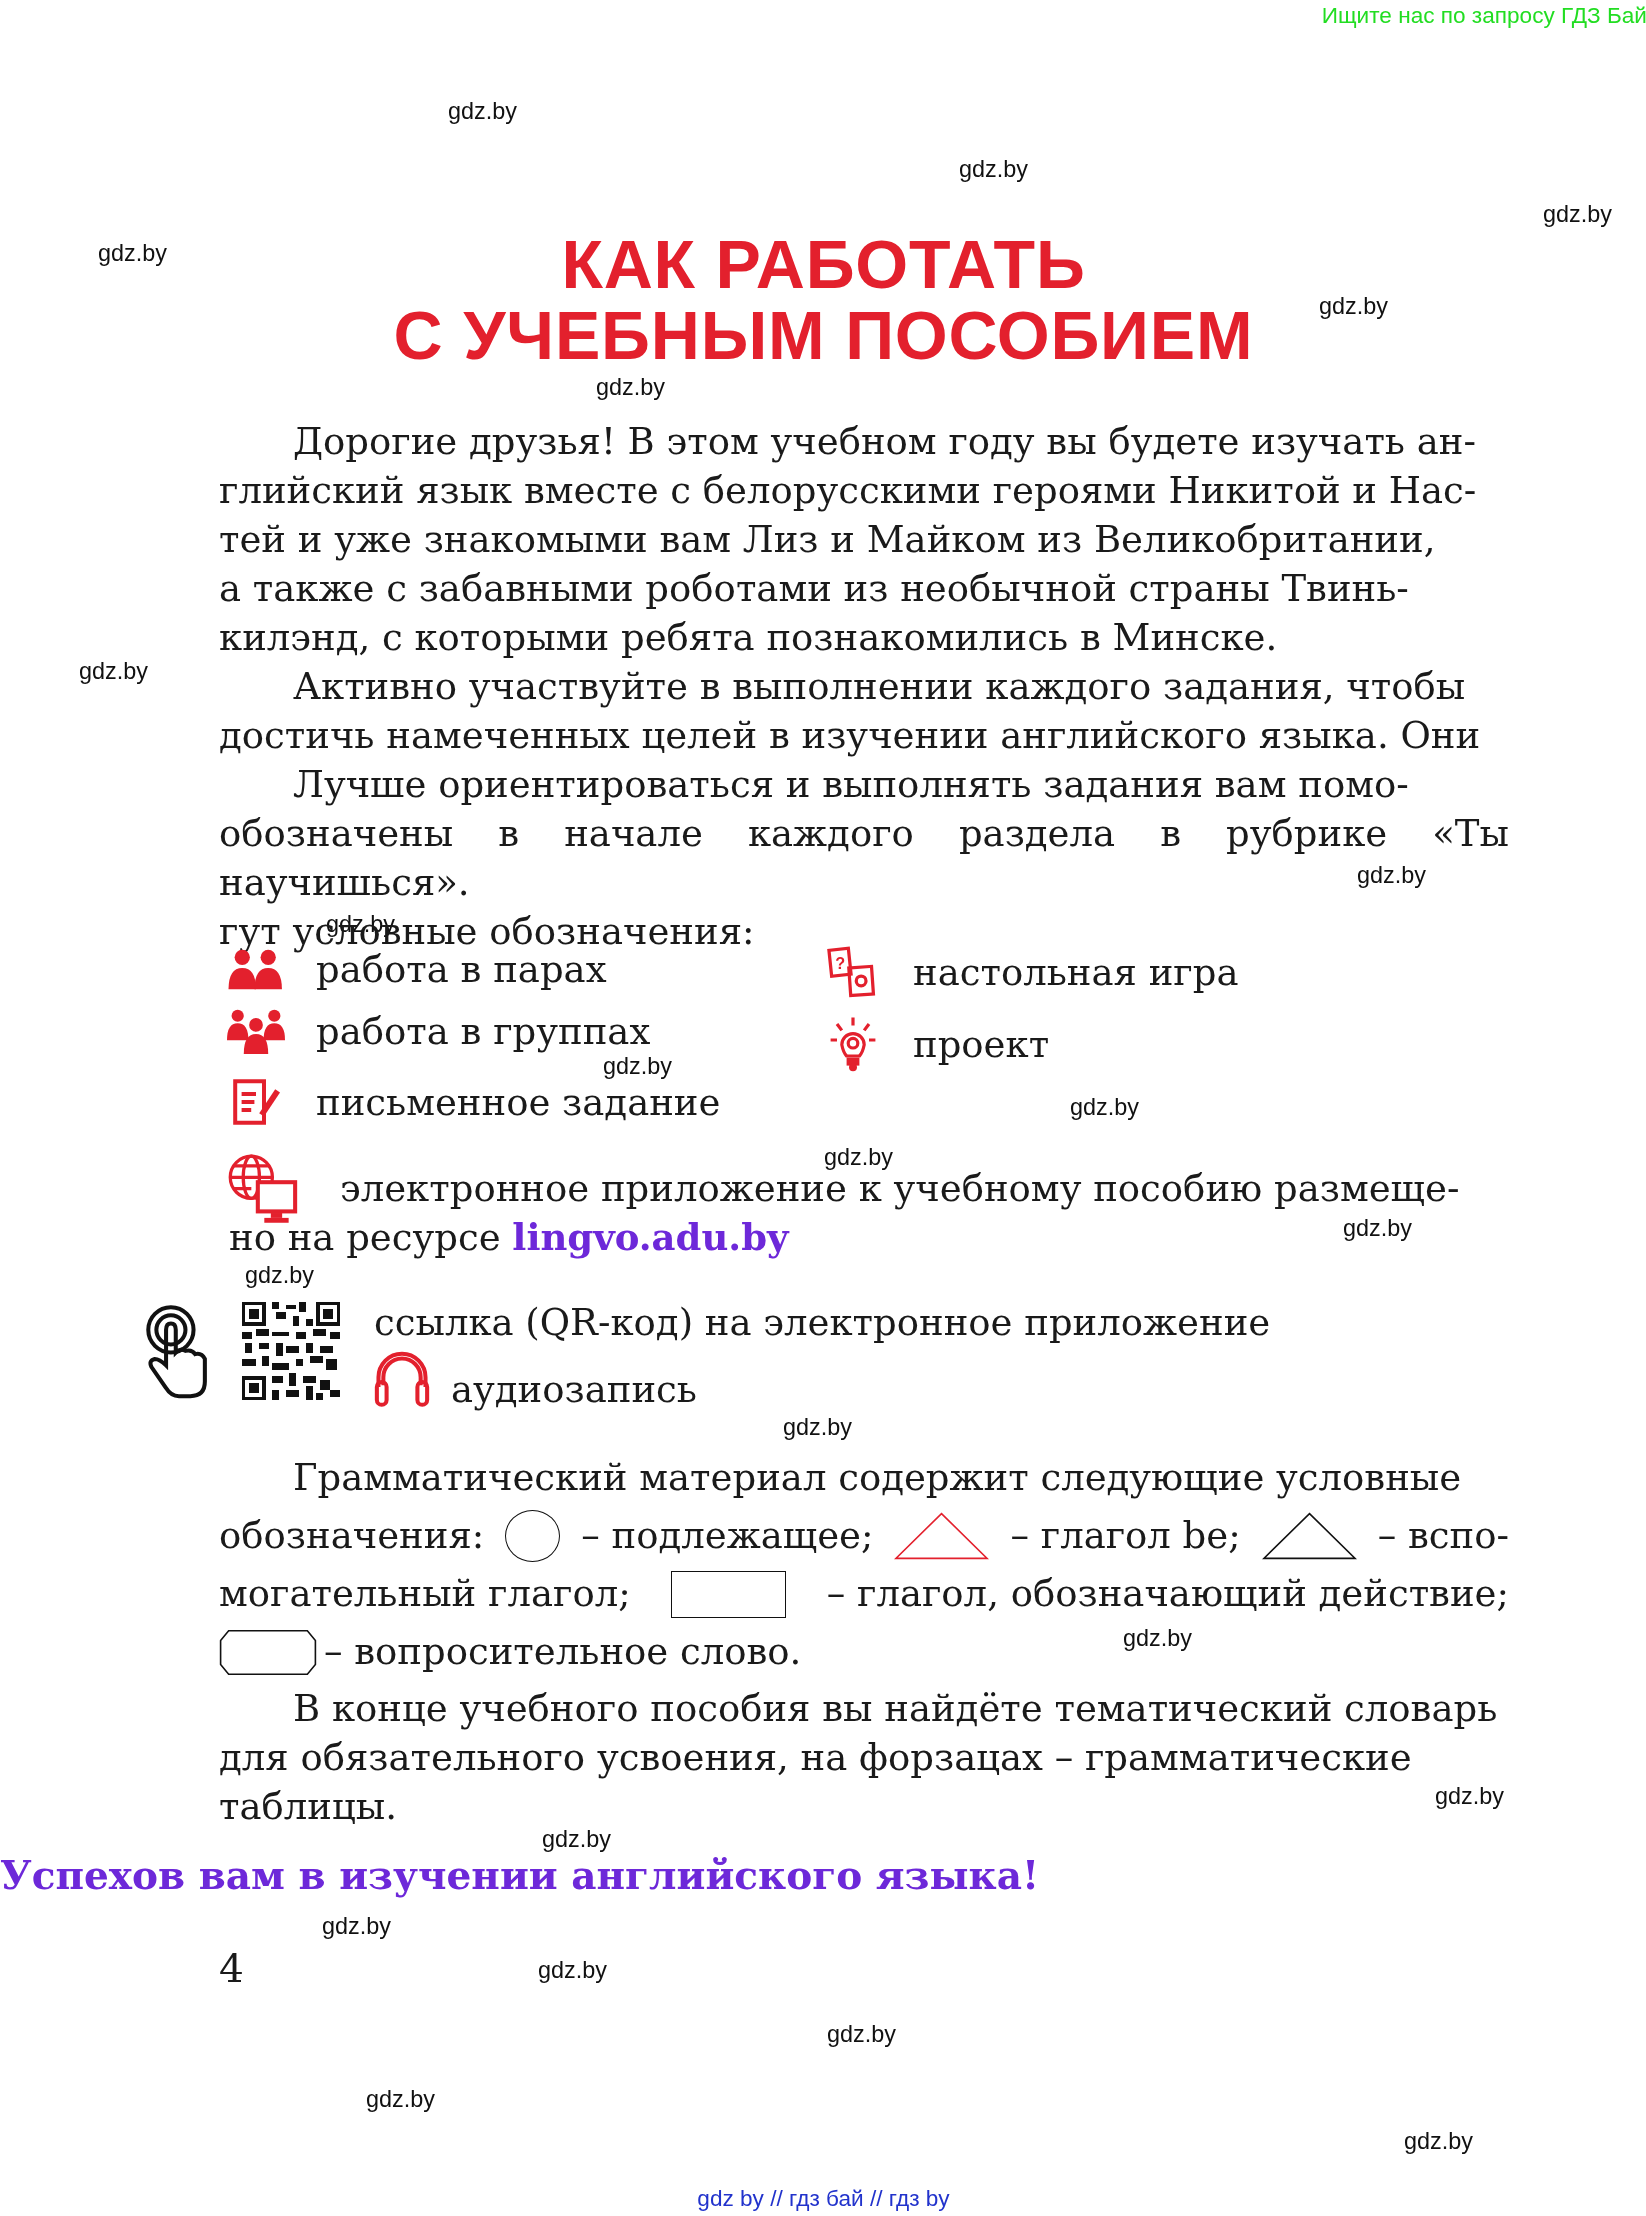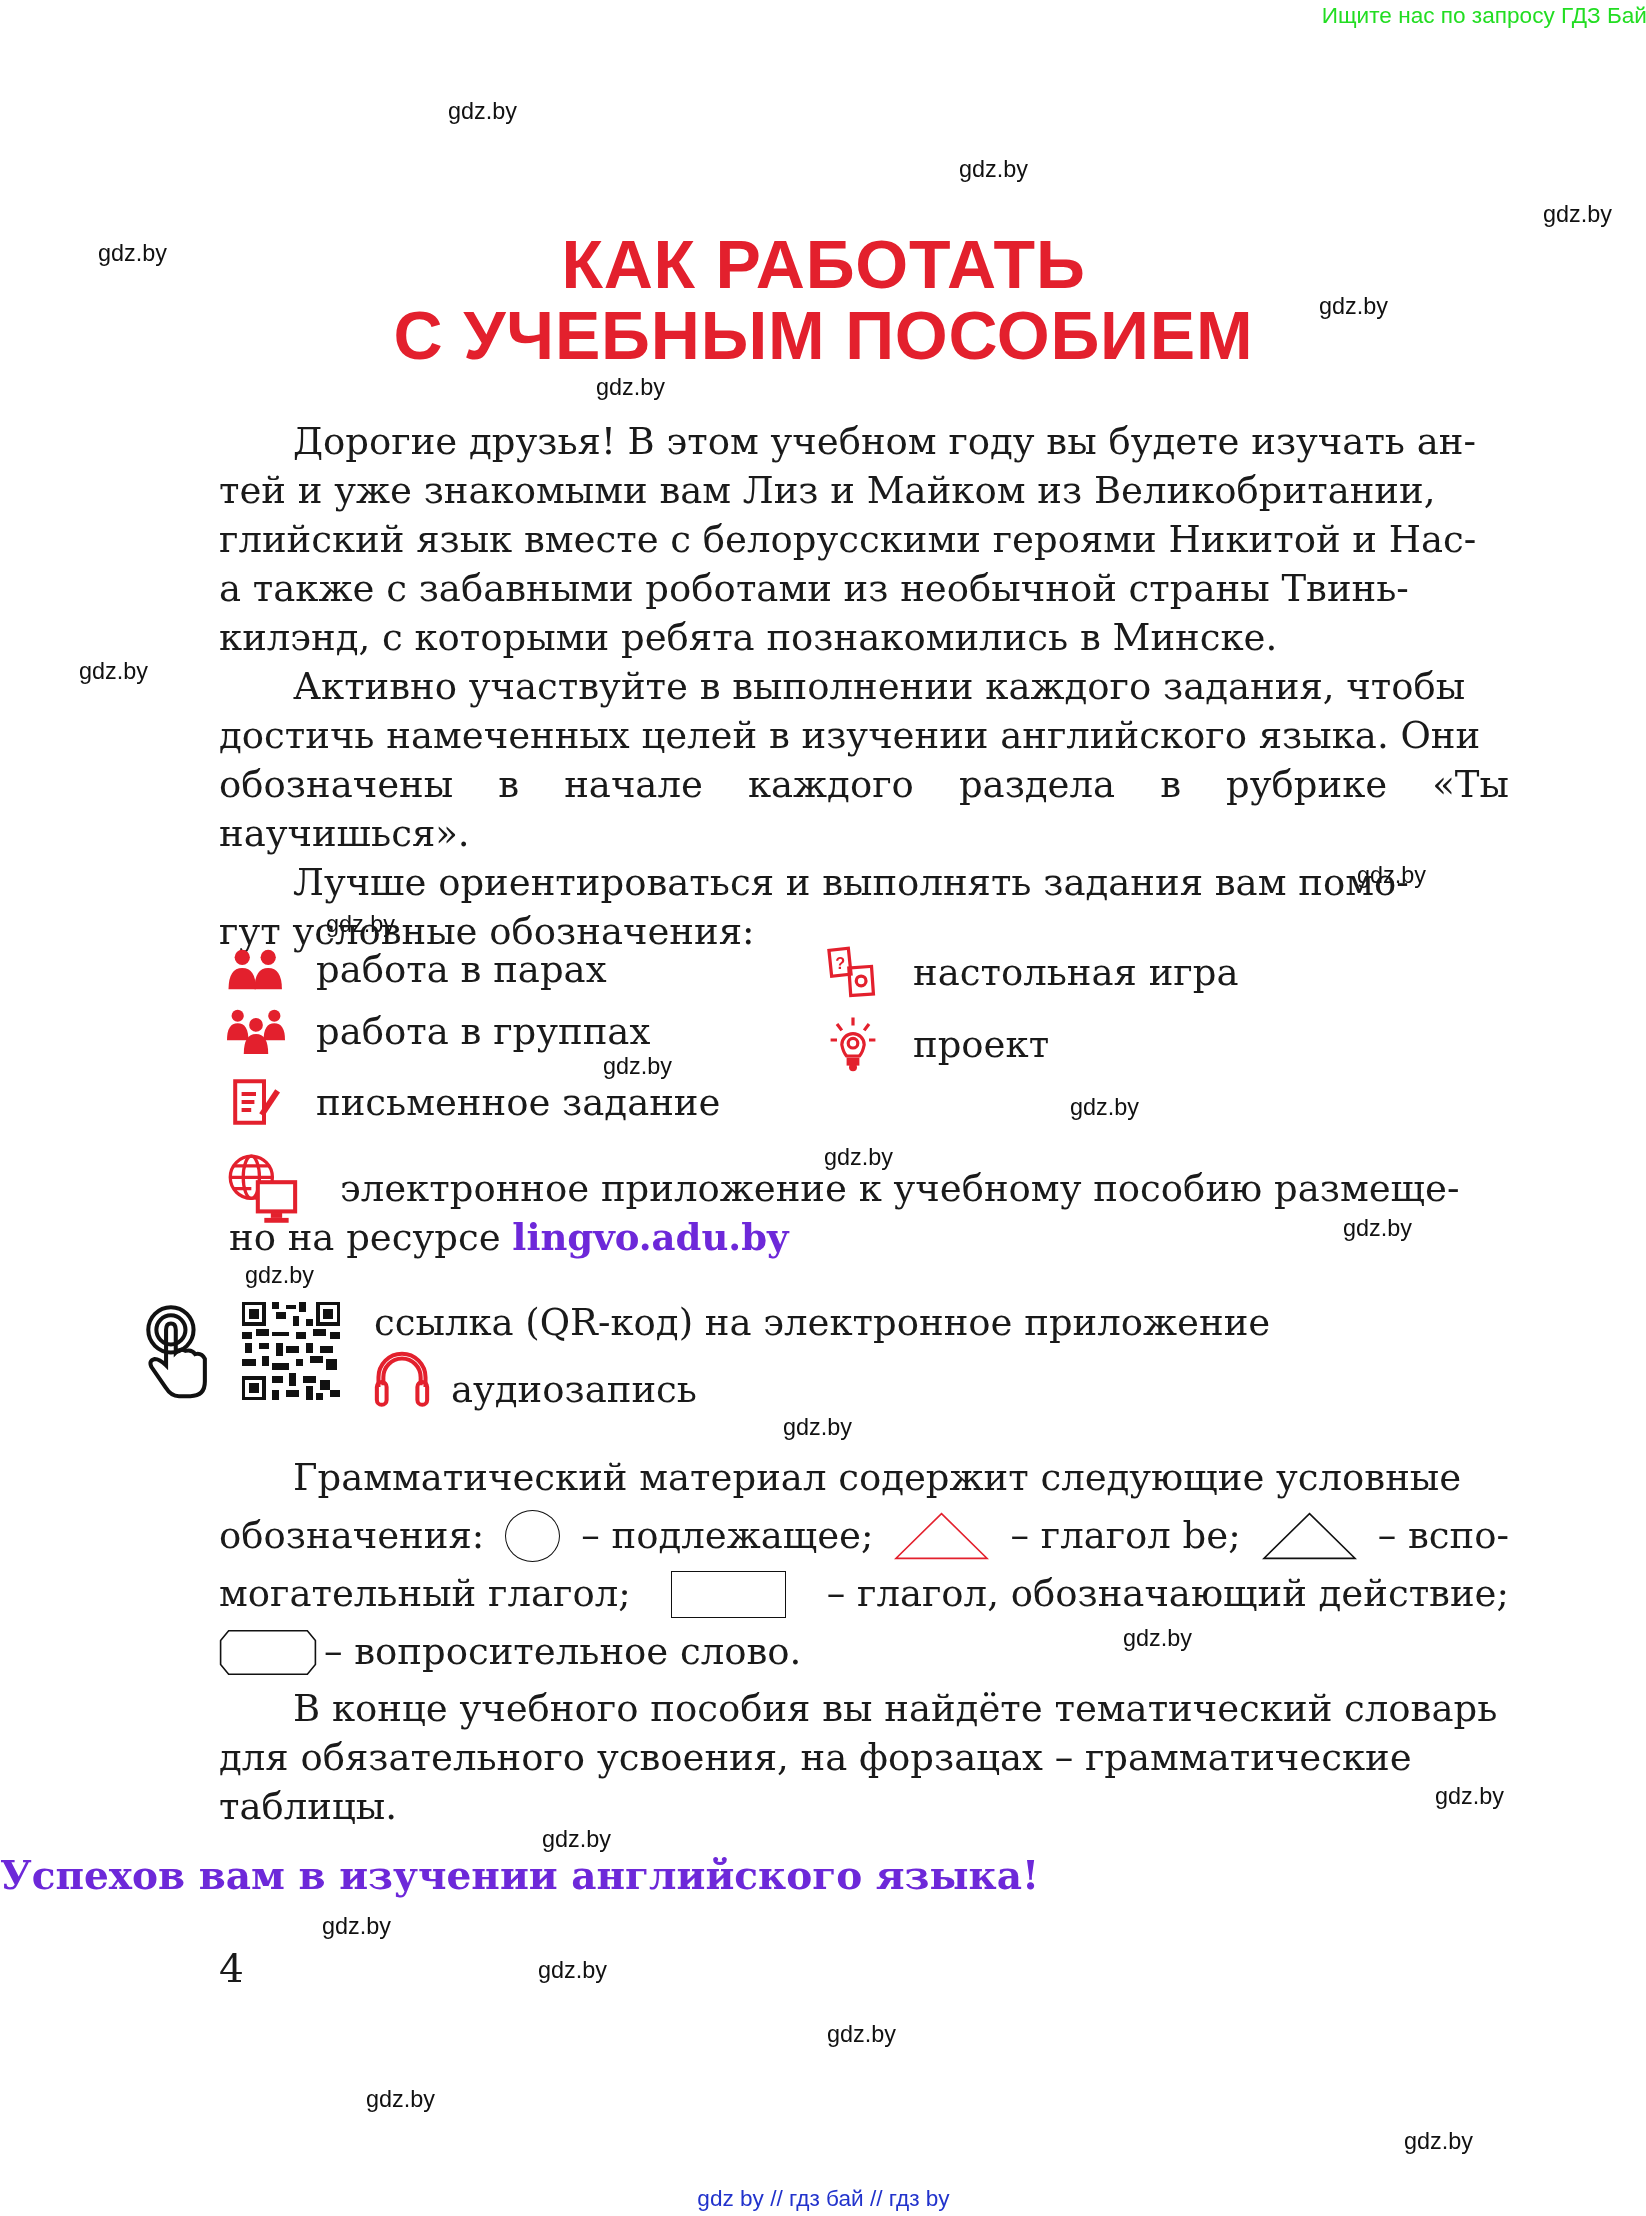--- a/index.html
+++ b/index.html
@@ -46,28 +46,28 @@
 <div class="abs wm" style="left:366px;top:2086px">gdz.by</div>
 <div class="abs wm" style="left:1404px;top:2128px">gdz.by</div>
 
 <div class="abs title" style="top:229px">
   <div>КАК РАБОТАТЬ</div>
   <div style="">С УЧЕБНЫМ ПОСОБИЕМ</div>
 </div>
 
 <div class="abs para" style="top:417px">
   <div><span class="ind"></span><span>Дорогие друзья! В этом учебном году вы будете изучать ан-</span></div>
+  <div>глийский язык вместе с белорусскими героями Никитой и Нас-</div>
   <div>тей и уже знакомыми вам Лиз и Майком из Великобритании,</div>
-  <div>глийский язык вместе с белорусскими героями Никитой и Нас-</div>
   <div>а также с забавными роботами из необычной страны Твинь-</div>
   <div>килэнд, с которыми ребята познакомились в Минске.</div>
   <div><span class="ind"></span><span>Активно участвуйте в выполнении каждого задания, чтобы</span></div>
   <div>достичь намеченных целей в изучении английского языка. Они</div>
+  <div><span class="ind"></span><span>Лучше ориентироваться и выполнять задания вам помо-</span></div>
   <div>обозначены в начале каждого раздела в рубрике «Ты научишься».</div>
-  <div><span class="ind"></span><span>Лучше ориентироваться и выполнять задания вам помо-</span></div>
   <div>гут условные обозначения:</div>
 </div>
 
 <div class="abs legend-item" style="left:227px;top:945px">
   <span class="ic">
     <svg width="61" height="45" viewBox="0 0 76 56">
         <g fill="#e3202d">
           <circle cx="20" cy="12" r="10"></circle>
           <path d="M2 54 Q2 26 20 26 Q38 26 38 54Z"></path>
           <circle cx="54" cy="12" r="10"></circle>

